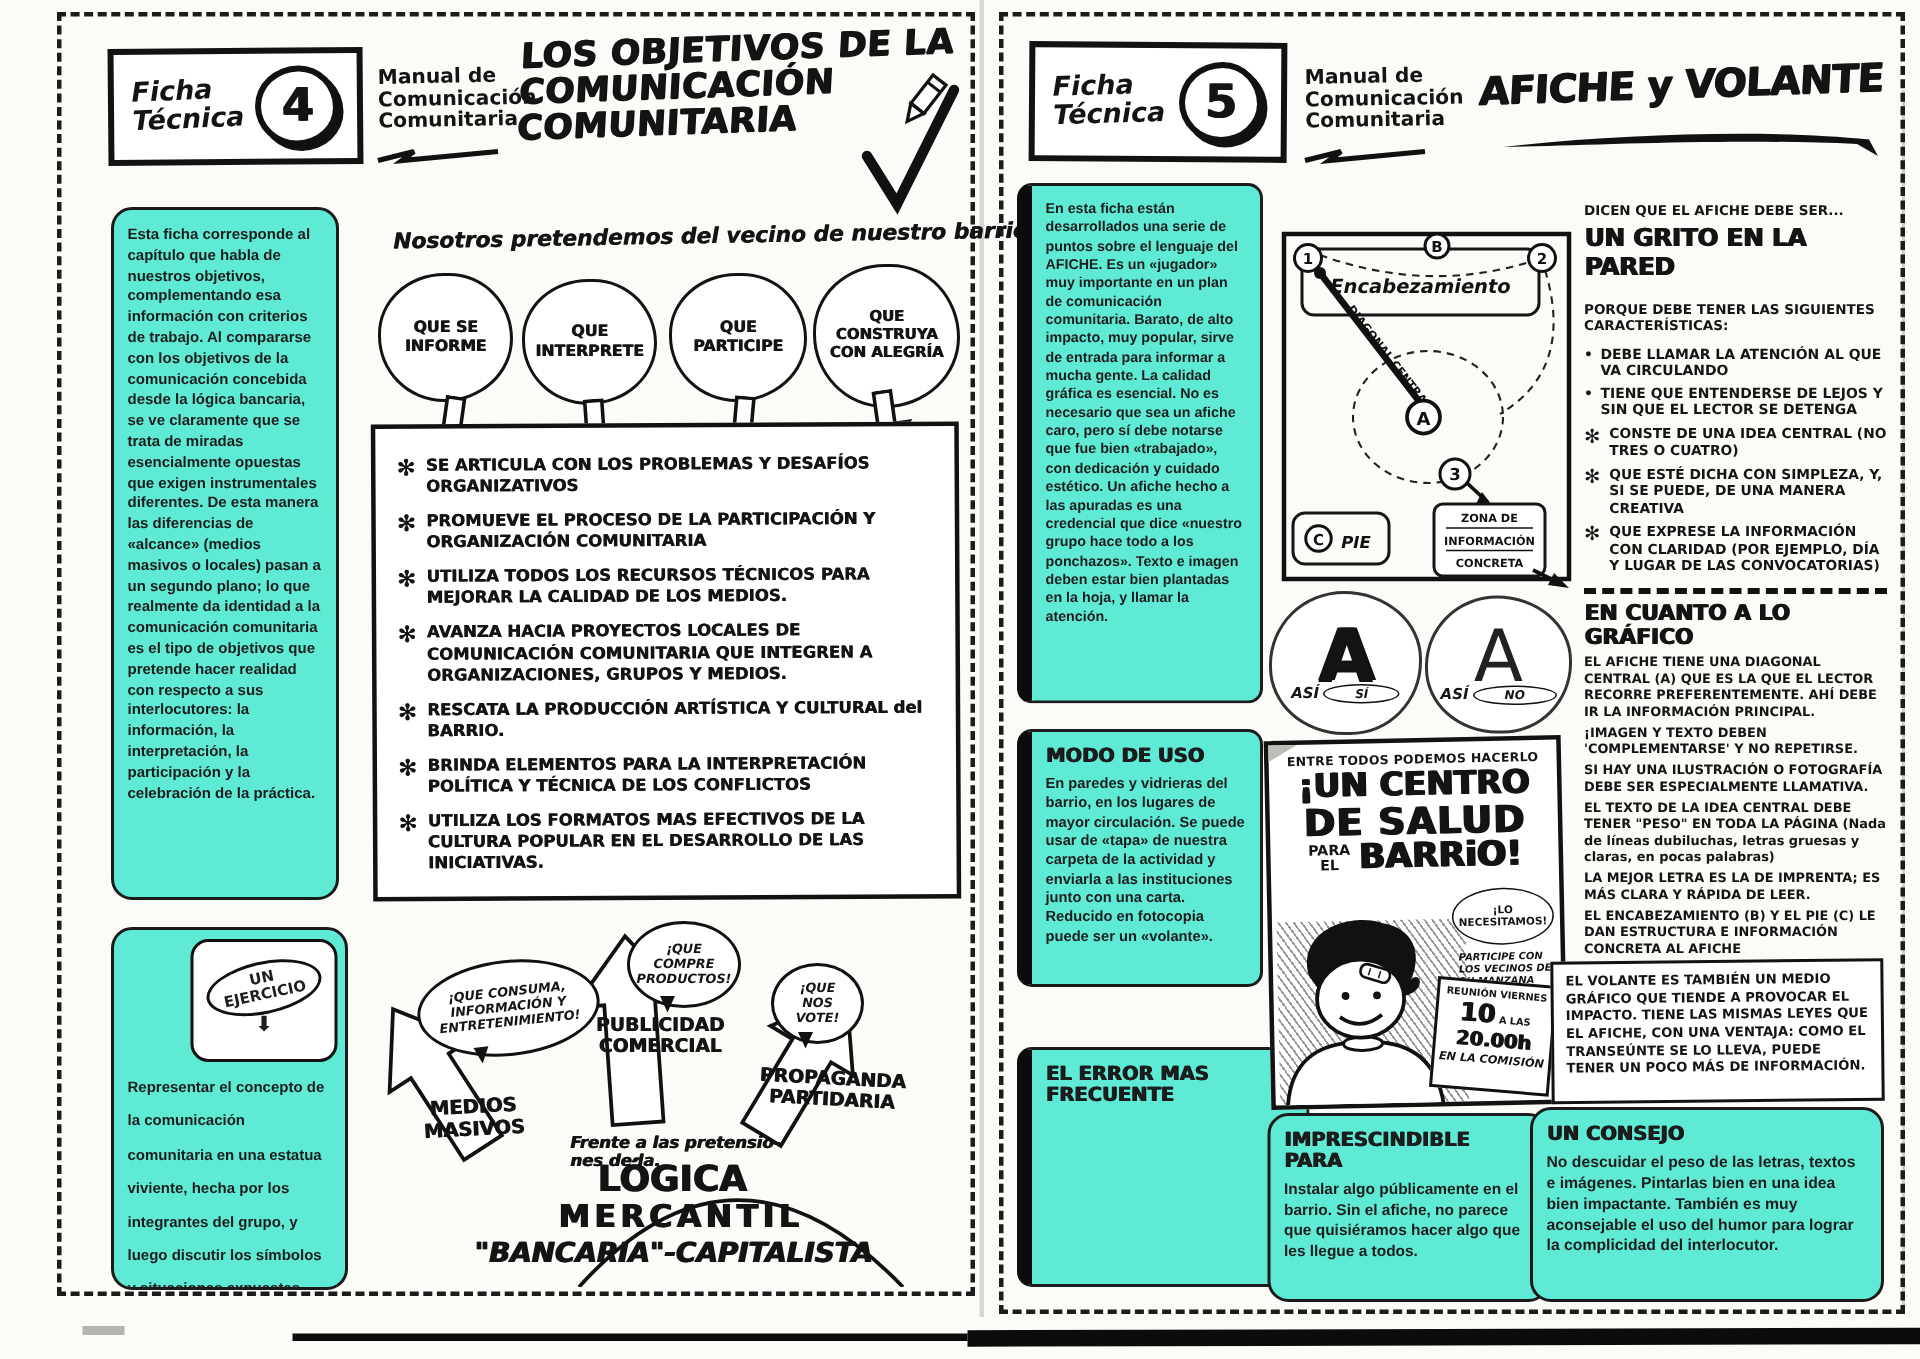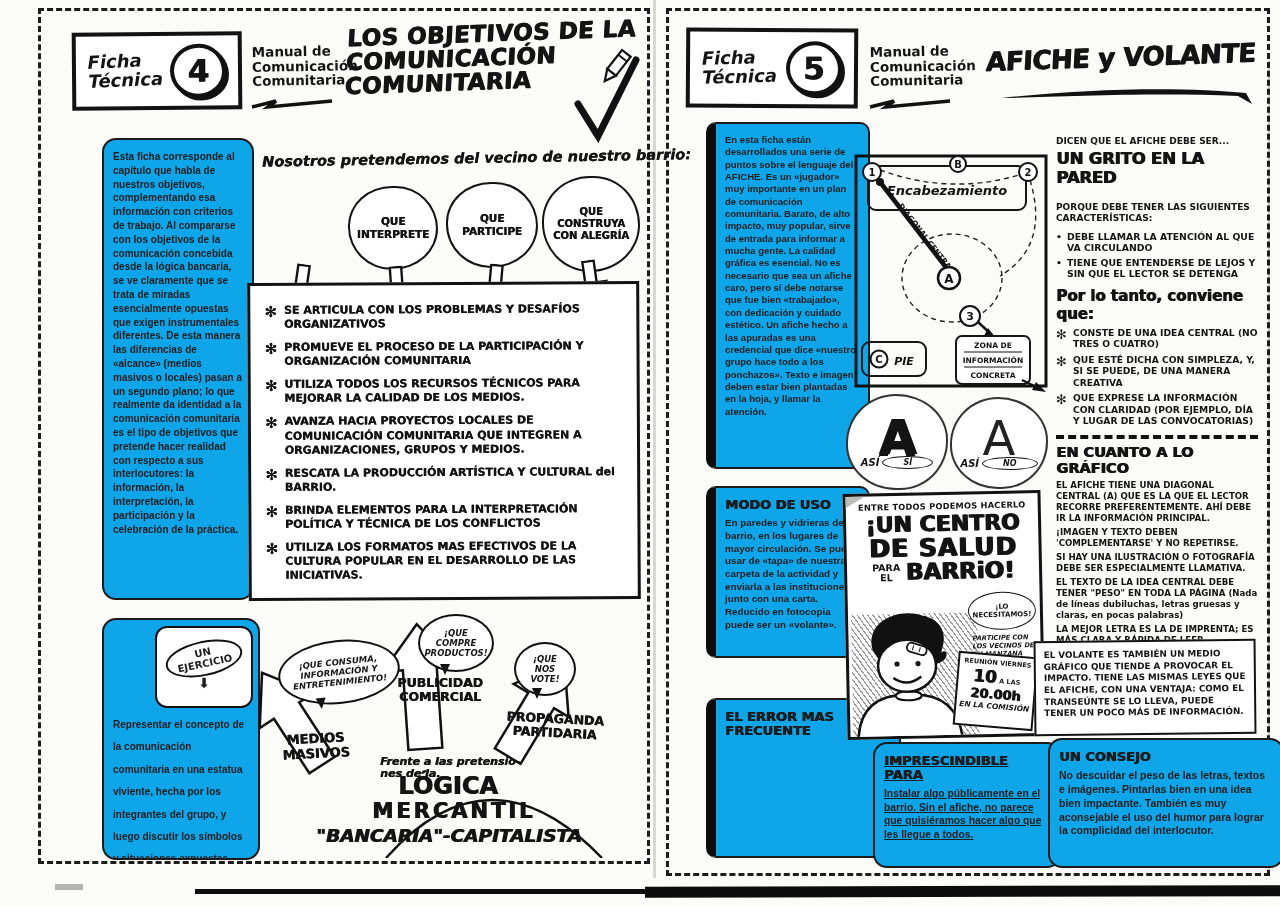--- a/index.html
+++ b/index.html
@@ -19,22 +19,22 @@
   .ficha-box{position:absolute;border:4px solid #121212;background:#fff;display:flex;
              align-items:center;justify-content:space-around;padding:4px 8px;box-sizing:border-box;}
   .ficha-label{font-size:18px;font-style:italic;font-weight:bold;line-height:1.05;transform:rotate(-2deg);}
   .ficha-num{width:48px;height:46px;border:4px solid #111;border-radius:52% 48% 50% 50%/50% 52% 48% 50%;
              display:flex;align-items:center;justify-content:center;font-size:31px;font-weight:bold;
              text-shadow:1px 0 #111;box-shadow:3px 3px 0 #111;background:#fff;}
   .manual-label{position:absolute;font-size:13.5px;font-weight:bold;line-height:1.08;transform:rotate(-1deg);}
   .big-title{position:absolute;font-size:23px;line-height:1.04;font-weight:bold;
              text-shadow:1px 0 #111,.5px .6px #111;transform:skewX(-5deg) rotate(-2deg);letter-spacing:.4px;}
 
-  .gray-box{position:absolute;background:#0ea5e9;border:2px solid #1b1b1b;border-radius:14px;
-            padding:10px 9px;line-height:1.4;font-weight:bold;color:#1d1d1d;overflow:hidden;box-sizing:border-box;margin-left:28px;}
+  .gray-box{position:absolute;background:#5eead4;border:2px solid #1b1b1b;border-radius:14px;
+            padding:10px 9px;line-height:1.4;font-weight:bold;color:#1d1d1d;overflow:hidden;box-sizing:border-box;}
   .dark-edge{border-left:10px solid #0c0c0c;border-radius:10px;}
   .box-title{font-size:13px;font-weight:bold;text-shadow:.8px 0 #111;line-height:1.08;margin-bottom:5px;white-space:pre-line;}
   .box-text{font-family:"Liberation Sans",sans-serif;font-weight:bold;}
 
   .exp-heading{position:absolute;font-size:14.5px;font-weight:bold;font-style:italic;transform:rotate(-1deg);text-shadow:.4px 0 #111;}
   .bubble{position:absolute;border:2.5px solid #131313;background:#fff;
           border-radius:50% 48% 52% 50%/48% 52% 50% 52%;display:flex;align-items:center;justify-content:center;
           text-align:center;font-size:10.5px;font-weight:bold;text-shadow:.5px 0 #111;padding:6px;box-sizing:border-box;line-height:1.2;}
   .dn{position:absolute;}
   .dn polygon{fill:#fff;stroke:#111;stroke-width:2.5;}
@@ -136,20 +136,22 @@
       <rect x="0" y="0" width="11" height="24" fill="#fff" stroke="#111" stroke-width="2.2"></rect>
       <polygon points="0,24 11,24 5.5,35" fill="#fff" stroke="#111" stroke-width="2.2"></polygon>
       <line x1="0" y1="6" x2="11" y2="6" stroke="#111" stroke-width="2"></line>
     </g>
   </svg>
 
   <div class="gray-box pr" style="left:74px;top:138px;width:152px;height:462px;font-size:10px;line-height:1.38;">Esta ficha corresponde al capítulo que habla de nuestros objetivos, complementando esa información con criterios de trabajo. Al compararse con los objetivos de la comunicación concebida desde la lógica bancaria, se ve claramente que se trata de miradas esencialmente opuestas que exigen instrumentales diferentes. De esta manera las diferencias de «alcance» (medios masivos o locales) pasan a un segundo plano; lo que realmente da identidad a la comunicación comunitaria es el tipo de objetivos que pretende hacer realidad con respecto a sus interlocutores: la información, la interpretación, la participación y la celebración de la práctica.</div>
 
   <div class="exp-heading" style="left:262px;top:150px;">Nosotros pretendemos del vecino de nuestro barrio:</div>
 
+  <div class="bubble pl" style="left:252px;top:182px;width:90px;height:86px;">QUE SE
+INFORME</div>
   <div class="bubble pl" style="left:348px;top:186px;width:90px;height:84px;">QUE
 INTERPRETE</div>
   <div class="bubble pl" style="left:446px;top:182px;width:92px;height:86px;">QUE
 PARTICIPE</div>
   <div class="bubble pl" style="left:542px;top:176px;width:98px;height:96px;font-size:10px;">QUE
 CONSTRUYA
 CON ALEGRÍA</div>
 
   <svg class="dn" style="left:282px;top:264px;transform:rotate(8deg);" width="38" height="46" viewBox="0 0 40 48">
       <polygon points="14,1 26,1 26,24 36,24 20,46 4,24 14,24"></polygon>
@@ -349,21 +351,20 @@
     <div class="c3-sub pl">PORQUE DEBE TENER LAS SIGUIENTES
 CARACTERÍSTICAS:</div>
     <div class="bullet-item">
       <span>•</span>
       <span>DEBE LLAMAR LA ATENCIÓN AL QUE VA CIRCULANDO</span>
       </div>
     <div class="bullet-item">
       <span>•</span>
       <span>TIENE QUE ENTENDERSE DE LEJOS Y SIN QUE EL LECTOR SE DETENGA</span>
       </div>
-    <div class="conv-title">Por lo tanto, conviene que:</div>
     <div class="conv-item">
       <span class="flower" style="font-size:13px;">✻</span>
       <span>CONSTE DE UNA IDEA CENTRAL (NO TRES O CUATRO)</span>
       </div>
     <div class="conv-item">
       <span class="flower" style="font-size:13px;">✻</span>
       <span>QUE ESTÉ DICHA CON SIMPLEZA, Y, SI SE PUEDE, DE UNA MANERA CREATIVA</span>
       </div>
     <div class="conv-item">
       <span class="flower" style="font-size:13px;">✻</span>
@@ -375,21 +376,21 @@
     <div class="gp">¡IMAGEN Y TEXTO DEBEN 'COMPLEMENTARSE' Y NO REPETIRSE.</div>
     <div class="gp">SI HAY UNA ILUSTRACIÓN O FOTOGRAFÍA DEBE SER ESPECIALMENTE LLAMATIVA.</div>
     <div class="gp">EL TEXTO DE LA IDEA CENTRAL DEBE TENER "PESO" EN TODA LA PÁGINA (Nada de líneas dubiluchas, letras gruesas y claras, en pocas palabras)</div>
     <div class="gp">LA MEJOR LETRA ES LA DE IMPRENTA; ES MÁS CLARA Y RÁPIDA DE LEER.</div>
     <div class="gp">EL ENCABEZAMIENTO (B) Y EL PIE (C) LE DAN ESTRUCTURA E INFORMACIÓN CONCRETA AL AFICHE</div>
     <div class="gp">USAR LA CREATIVIDAD Y EL HUMOR AYUDA A CONVOCAR DESDE LA ALEGRÍA.</div>
   </div>
 
   <div class="volante-box">EL VOLANTE ES TAMBIÉN UN MEDIO GRÁFICO QUE TIENDE A PROVOCAR EL IMPACTO. TIENE LAS MISMAS LEYES QUE EL AFICHE, CON UNA VENTAJA: COMO EL TRANSEÚNTE SE LO LLEVA, PUEDE TENER UN POCO MÁS DE INFORMACIÓN.</div>
 
-  <div class="gray-box" style="left:845px;top:742px;width:188px;height:126px;text-decoration:underline;">
+  <div class="gray-box" style="left:845px;top:742px;width:188px;height:126px;">
     <div class="box-title">IMPRESCINDIBLE
 PARA</div>
     <div class="box-text" style="font-size:10.3px;line-height:1.32;">Instalar algo públicamente en el barrio. Sin el afiche, no parece que quisiéramos hacer algo que les llegue a todos.</div>
   </div>
 
   <div class="gray-box" style="left:1020px;top:738px;width:236px;height:130px;">
     <div class="box-title">UN CONSEJO</div>
     <div class="box-text" style="font-size:10.5px;line-height:1.32;">No descuidar el peso de las letras, textos e imágenes. Pintarlas bien en una idea bien impactante. También es muy aconsejable el uso del humor para lograr la complicidad del interlocutor.</div>
   </div>
 

